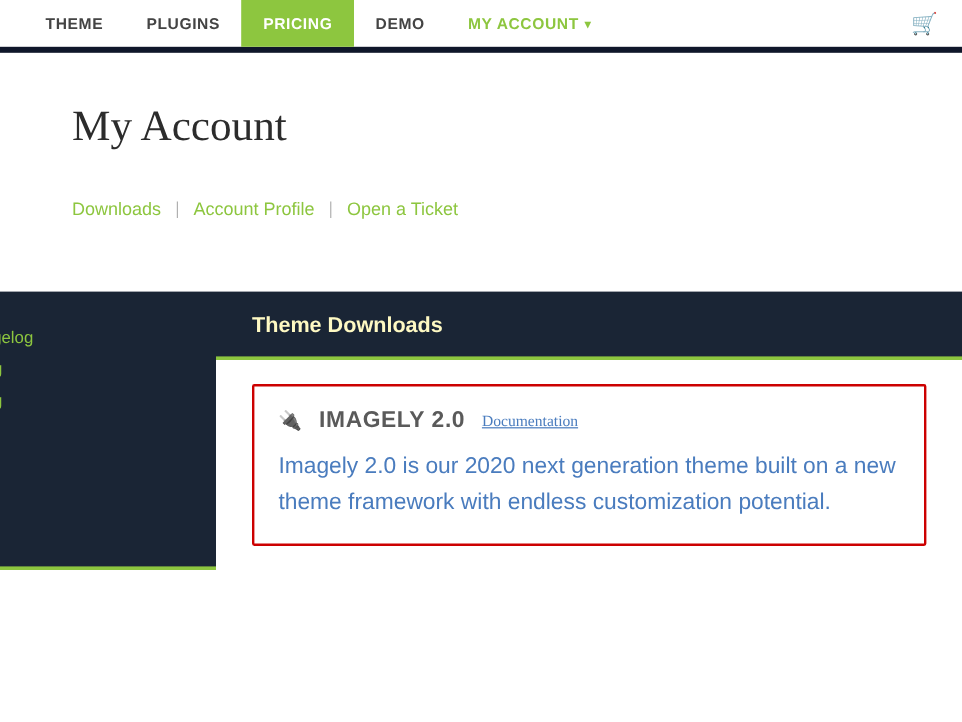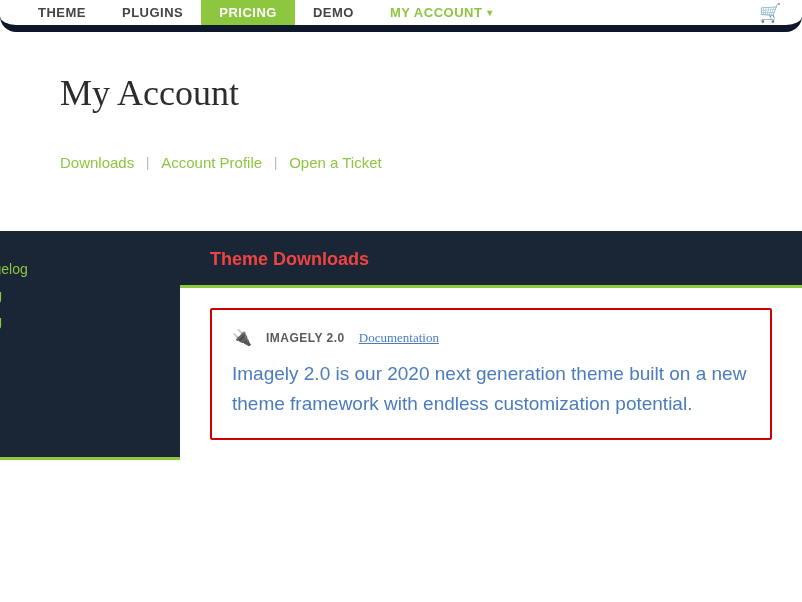--- a/index.html
+++ b/index.html
@@ -2,25 +2,24 @@
 <html><head>
   <meta charset="utf-8">
   <style>
     * { margin: 0; padding: 0; box-sizing: border-box; }
     body { font-family: 'Georgia', serif; background: #fff; width: 802px; min-height: 602px; overflow: hidden; }
 
     
     .top-nav {
       display: flex;
       align-items: center;
-      border-bottom: 7px solid #0f172a;
-      height: 32px;
+      border-bottom: 5px solid #0f172a;
+      height: 44px;
       padding: 0 20px;
       background: #fff;
-      border-radius: 23px;
     }
     .nav-item {
       font-family: Arial, sans-serif;
       font-size: 13px;
       font-weight: bold;
       letter-spacing: 0.5px;
       color: #444;
       padding: 0 18px;
       height: 100%;
       display: flex;
@@ -121,21 +120,21 @@
       content: '';
       display: block;
       position: absolute;
       bottom: 0;
       left: 0;
       right: 0;
       height: 3px;
       background: #8dc63f;
     }
     .main-header-title {
-      color: #ef4444;
+      color: #fef9c3;
       font-family: Arial, sans-serif;
       font-size: 18px;
       font-weight: bold;
     }
 
     .main-body {
       padding: 20px 30px;
     }
 
     
@@ -150,21 +149,21 @@
       align-items: center;
       margin-bottom: 12px;
       gap: 14px;
     }
     .plugin-icon {
       color: #8dc63f;
       font-size: 16px;
     }
     .plugin-name {
       font-family: Arial, sans-serif;
-      font-size: 12px;
+      font-size: 19px;
       font-weight: bold;
       color: #5a5a5a;
       text-transform: uppercase;
       letter-spacing: 0.5px;
     }
     .documentation-link {
       font-family: Liberation Serif, serif;
       font-size: 13px;
       color: #4a7cbe;
       text-decoration: underline;

